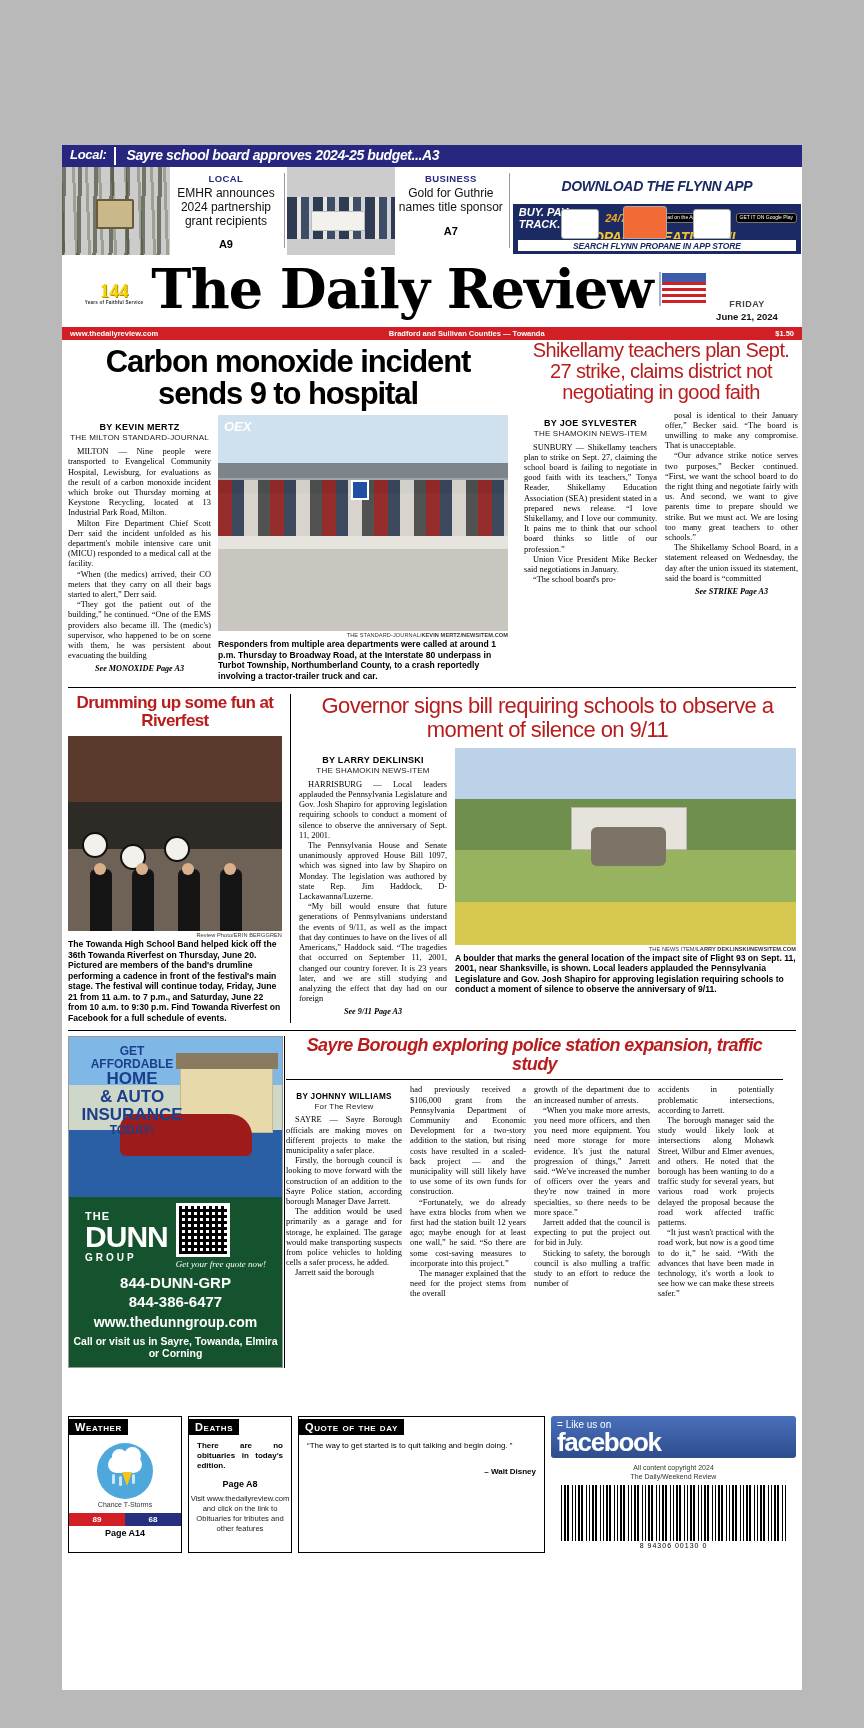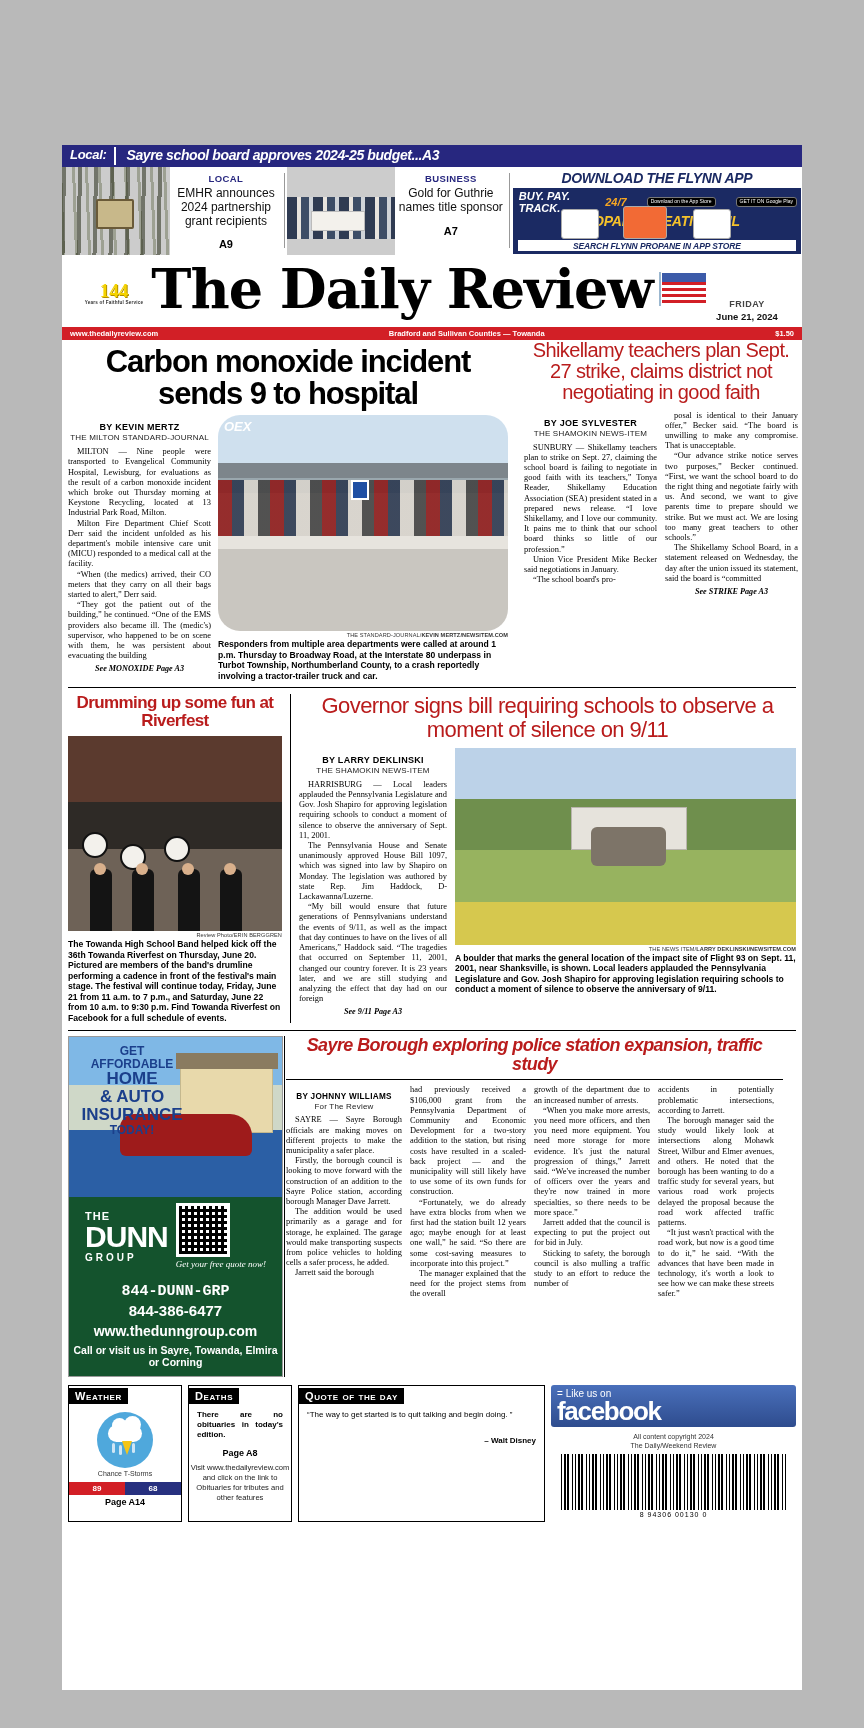--- a/index.html
+++ b/index.html
@@ -35,21 +35,21 @@
   .ph-forest:after{content:"";position:absolute;left:34px;top:32px;width:34px;height:26px;background:#c8b88a;
      border:2px solid #6a5a38;border-radius:2px;}
   .ph-group{background:linear-gradient(#3a3a3a,#4a4440 45%,#9d9186 46%,#b5a99c);}
   .ph-group:before{content:"";position:absolute;left:0;right:0;top:30px;height:42px;
      background:repeating-linear-gradient(90deg,
         #2f3b52 0 10px,#e8e4de 10px 14px,#3d4d66 14px 22px,#cfd3d8 22px 26px);}
   .ph-group:after{content:"";position:absolute;left:24px;top:44px;width:52px;height:18px;background:#f3f1ec;border:1px solid #bbb;}
 
   
   .flynn{width:293px;height:88px;background:#1b2a63;position:relative;overflow:hidden;border:1px solid #fff;}
-  .flynn .fl-top{background:#fff;height:20px;display:flex;align-items:center;justify-content:center;}
+  .flynn .fl-top{background:#fff;height:36px;display:flex;align-items:center;justify-content:center;}
   .flynn .fl-top span{font-family:"Liberation Sans",sans-serif;font-style:italic;font-weight:bold;
      font-size:14px;color:#1b2a63;letter-spacing:-.3px;}
   .flynn .fl-r2{display:flex;align-items:center;gap:20px;padding:2px 4px 0 6px;}
   .flynn .fl-r2 b{font-family:"Liberation Sans",sans-serif;font-style:italic;font-size:11px;color:#fff;}
   .flynn .fl-r2 i{font-family:"Liberation Sans",sans-serif;font-style:italic;font-weight:bold;font-size:11px;color:#f5a623;}
   .flynn .badge{background:#000;border:1px solid #777;border-radius:3px;color:#fff;font-size:5px;
      font-family:"Liberation Sans",sans-serif;padding:1px 3px;line-height:1.1;white-space:nowrap;}
   .flynn .fl-r3{text-align:center;font-family:"Liberation Sans",sans-serif;font-style:italic;font-weight:bold;
      font-size:14px;color:#f5c22b;letter-spacing:-.2px;margin-top:-1px;}
   .flynn .phones{position:absolute;left:0;right:0;bottom:15px;height:33px;}
@@ -94,21 +94,21 @@
   .col p{margin:0;font-family:"Liberation Serif",serif;font-size:8.4px;line-height:10.2px;text-align:justify;
      text-indent:9px;hyphens:auto;}
   .col p.nof{text-indent:0;}
   .jump{font-family:"Liberation Serif",serif;font-style:italic;font-weight:bold;font-size:8.2px;text-align:center;margin-top:3px;}
   .cutline{font-family:"Liberation Sans",sans-serif;font-weight:bold;font-size:8.6px;line-height:10.5px;color:#000;}
   .credit{font-family:"Liberation Sans",sans-serif;font-size:5.6px;text-align:right;color:#333;letter-spacing:.1px;margin:1px 0;}
   .credit b{font-weight:bold;}
 
   
   .photo{position:relative;overflow:hidden;background:#ccc;}
-  .ph-road{background:linear-gradient(#cfe0ee 0 28%,#9aa7ae 28% 36%,#e7e4de 36% 62%,#c9c6c0 62% 100%);border-radius:22px;}
+  .ph-road{background:linear-gradient(#cfe0ee 0 28%,#9aa7ae 28% 36%,#e7e4de 36% 62%,#c9c6c0 62% 100%);}
   .ph-road .ov{position:absolute;left:0;right:0;top:30%;height:26%;
      background:repeating-linear-gradient(90deg,#8e1d1d 0 14px,#2e3b52 14px 26px,#d7d3cc 26px 40px,#454545 40px 52px);
      opacity:.92;}
   .ph-road .bridge{position:absolute;left:0;right:0;top:22%;height:7%;background:#7d858b;}
   .ph-road .sign{position:absolute;left:46%;top:30%;width:18px;height:20px;background:#1f4fa3;border:2px solid #fff;}
   .ph-road .logo{position:absolute;left:6px;top:4px;font-family:"Liberation Sans",sans-serif;
      font-weight:bold;font-style:italic;font-size:13px;color:#fff;}
   .ph-band{background:linear-gradient(#5b3a2e 0 34%,#2e2a26 34% 58%,#6e6257 58% 100%);}
   .ph-band .drum{position:absolute;width:26px;height:26px;border-radius:50%;background:#f3f1ec;border:2px solid #111;}
   .ph-band .person{position:absolute;bottom:0;width:22px;height:62px;background:#141414;border-radius:6px 6px 0 0;}
@@ -131,21 +131,21 @@
   .dunn-phone{font-family:"Liberation Sans",sans-serif;font-weight:bold;font-size:15px;line-height:1.25;}
   .dunn-web{font-family:"Liberation Sans",sans-serif;font-weight:bold;font-size:14px;margin-top:2px;}
   .dunn-foot{font-family:"Liberation Sans",sans-serif;font-weight:bold;font-size:10.5px;margin-top:5px;}
   .qr{width:54px;height:54px;background:
      repeating-linear-gradient(0deg,#000 0 3px,#fff 3px 6px),
      repeating-linear-gradient(90deg,#000 0 3px,#fff 3px 6px);
      background-blend-mode:multiply;border:3px solid #fff;}
 
   
   .botrow{display:flex;gap:6px;padding:0 6px 6px;}
-  .bbox{border:1px solid #000;flex:1;padding:0 0 4px 0;position:relative;}
+  .bbox{border:1px solid #000;flex:1;padding:0 0 4px 0;position:relative;margin-top:40px;}
   .bhead{background:#000;color:#fff;font-family:"Liberation Sans",sans-serif;font-weight:bold;
      font-size:10px;letter-spacing:1px;padding:2px 6px;display:inline-block;}
   .bhead.sc{font-variant:small-caps;letter-spacing:.6px;font-size:11px;}
   .wicon{width:56px;height:56px;border-radius:50%;background:#4fa8dc;margin:8px auto 2px;position:relative;}
   .wicon .cloud{position:absolute;left:11px;top:13px;width:34px;height:17px;background:#fff;border-radius:9px;}
   .wicon .cloud:before{content:"";position:absolute;left:4px;top:-7px;width:15px;height:15px;background:#fff;border-radius:50%;}
   .wicon .cloud:after{content:"";position:absolute;left:16px;top:-9px;width:17px;height:17px;background:#fff;border-radius:50%;}
   .wicon .rain{position:absolute;left:15px;top:31px;width:3px;height:10px;background:#cfe6f5;border-radius:2px;}
   .wicon .rain.r2{left:22px;top:33px;}
   .wicon .rain.r3{left:35px;top:31px;}
@@ -384,21 +384,21 @@
               <div style="text-align:left;">
                 <div style="font-family:'Liberation Sans',sans-serif;font-weight:bold;font-size:11px;letter-spacing:1px;">THE</div>
                 <div class="dunn-logo">DUNN</div>
                 <div style="font-family:'Liberation Sans',sans-serif;font-weight:bold;font-size:10px;letter-spacing:3px;">GROUP</div>
               </div>
               <div style="text-align:center;">
                 <div class="qr"></div>
                 <div style="font-family:'Liberation Serif',serif;font-style:italic;font-size:9px;margin-top:2px;">Get your free quote now!</div>
               </div>
             </div>
-            <div class="dunn-phone" style="margin-top:14px;font-family:Liberation Mono, monospace;">844-DUNN-GRP</div>
+            <div class="dunn-phone" style="margin-top:5px;">844-DUNN-GRP</div>
             <div class="dunn-phone">844-386-6477</div>
             <div class="dunn-web">www.thedunngroup.com</div>
             <div class="dunn-foot">Call or visit us in Sayre, Towanda, Elmira or Corning</div>
           </div>
         </div>
       </div>
 
       <div class="vline"></div>
 
       <div style="width:497px;">

